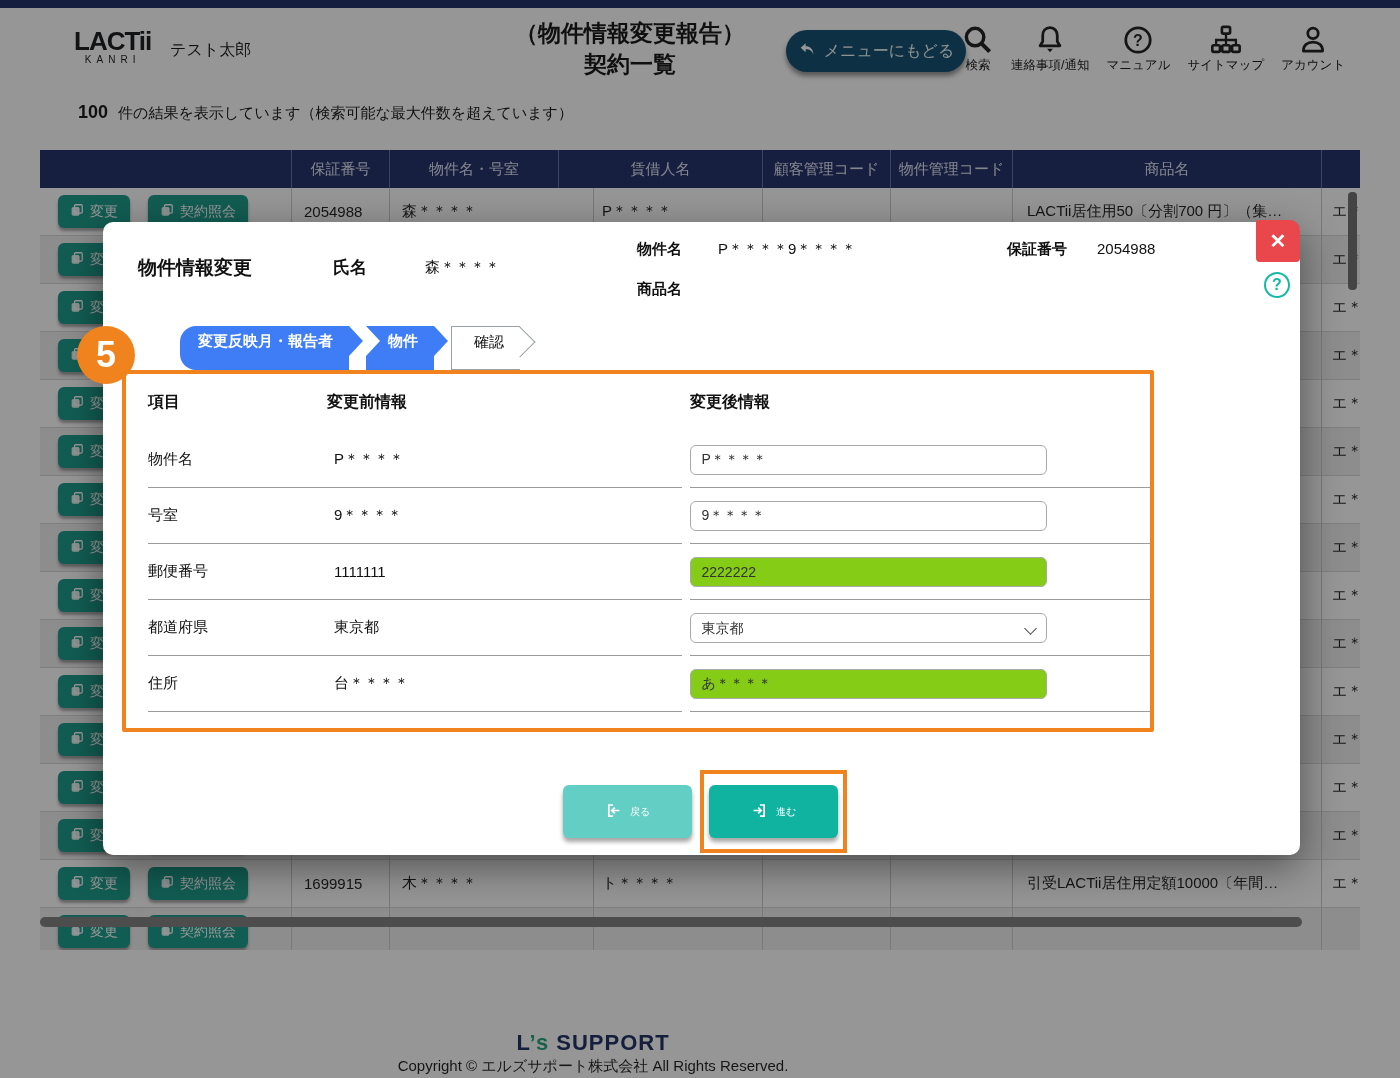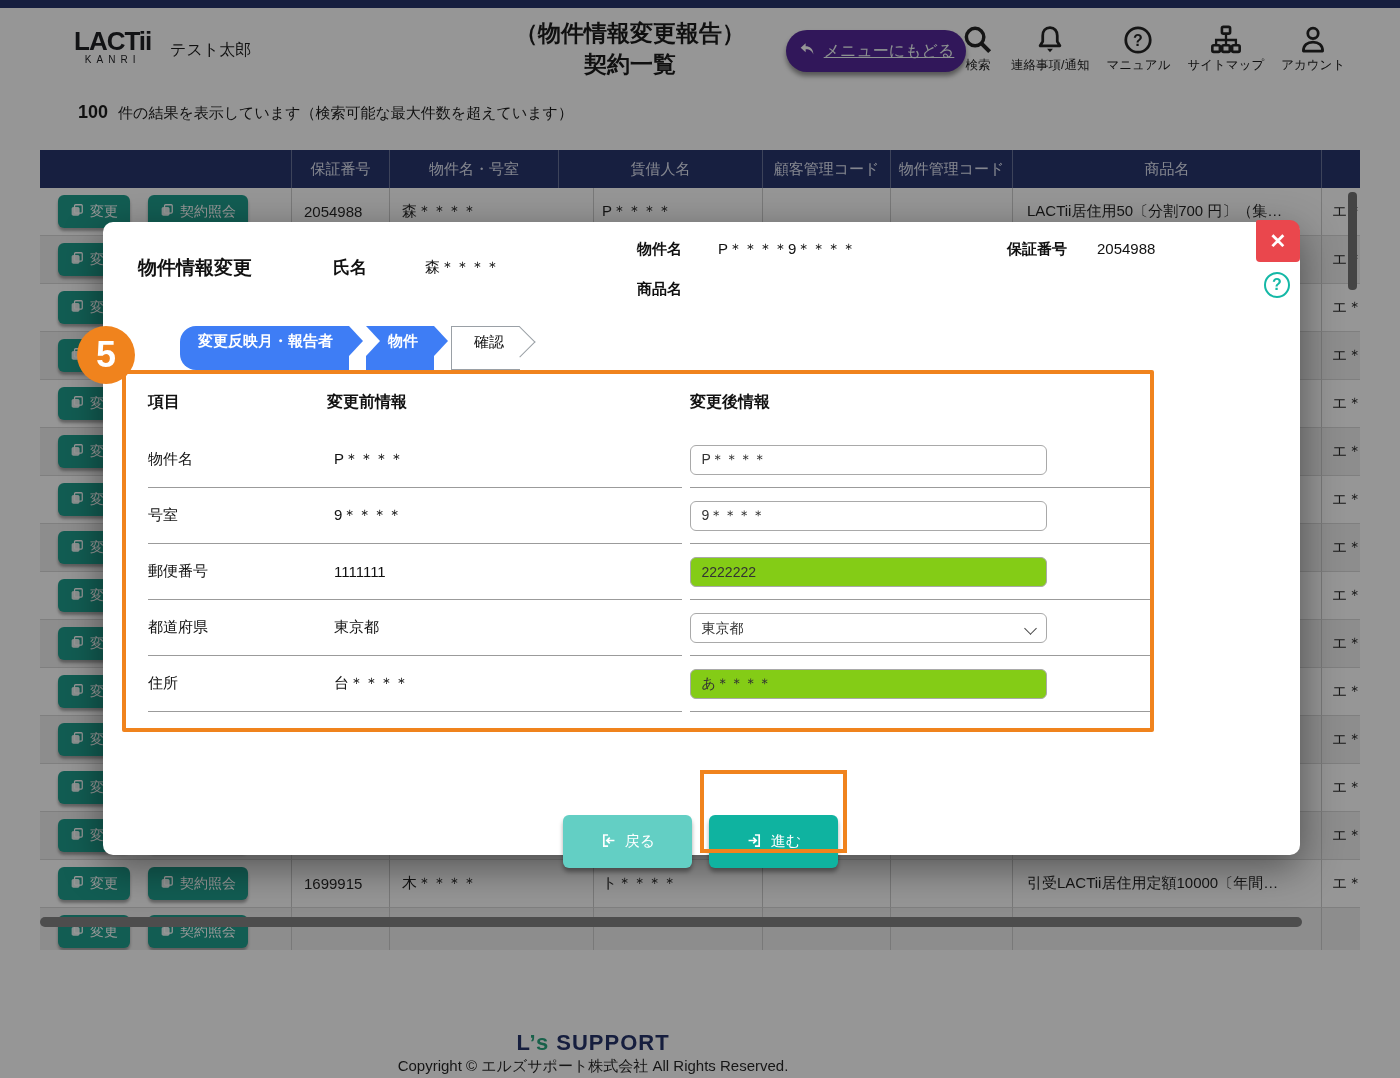--- a/index.html
+++ b/index.html
@@ -8,21 +8,21 @@
   .page { position:relative; width:1400px; height:1078px; background:#fff; overflow:hidden; margin:0 auto; }
 
   
   .topbar { position:absolute; left:0; top:0; width:1400px; height:8px; background:#1c2a64; }
   .hdr { position:absolute; left:0; top:8px; width:1400px; height:82px; background:#fff; }
   .logo { position:absolute; left:74px; top:20px; text-align:center; color:#15161a; }
   .logo .main { font-size:26px; font-weight:bold; letter-spacing:-1px; line-height:26px; }
   .logo .sub { font-size:10px; letter-spacing:5px; line-height:12px; }
   .username { position:absolute; left:170px; top:32px; font-size:16px; color:#111; }
   .ptitle { position:absolute; left:630px; top:10px; transform:translateX(-50%); text-align:center; font-size:23px; font-weight:bold; color:#111; line-height:1.35; white-space:nowrap; }
-  .menu-btn { position:absolute; left:786px; top:22px; width:180px; height:42px; border-radius:21px; background:#4c1d95; color:#eef8f5; font-size:16px; display:flex; align-items:center; justify-content:center; gap:8px; box-shadow:0 4px 5px rgba(0,0,0,.45); cursor:pointer;text-decoration:underline; }
+  .menu-btn { position:absolute; left:786px; top:22px; width:180px; height:42px; border-radius:21px; background:#0c4a6e; color:#eef8f5; font-size:16px; display:flex; align-items:center; justify-content:center; gap:8px; box-shadow:0 4px 5px rgba(0,0,0,.45); cursor:pointer; }
   .nav { position:absolute; left:962px; top:16px; display:flex; align-items:flex-start; gap:17px; }
   .nav-item { display:flex; flex-direction:column; align-items:center; gap:1px; cursor:pointer; }
   .nav-item svg { display:block; }
   .nav-item .lbl { font-size:12.5px; color:#111; white-space:nowrap; }
 
   .results { position:absolute; left:78px; top:102px; display:flex; align-items:baseline; gap:10px; }
   .results .count { font-size:18px; font-weight:bold; color:#111; }
   .results .msg { font-size:15px; color:#111; }
 
   .table-wrap { position:absolute; left:40px; top:150px; width:1320px; height:800px; overflow:hidden; background:#fff; }
@@ -76,21 +76,21 @@
   .seg-r { display:flex; align-items:center; width:478px; border-bottom:1px solid #9b9b9b; margin-left:8px; }
   .f-lbl { width:186px; font-size:15px; color:#111; }
   .f-before { font-size:15px; color:#111; }
   .f-input { width:357px; height:30px; border:1px solid #a9a9a9; border-radius:6px; padding:0 10px; font-size:14px; color:#333; background:#fff; font-family:inherit; }
   .f-input.changed { background:#84cc16; }
   .sel-wrap { position:relative; width:357px; }
   .f-select { width:357px; height:30px; border:1px solid #a9a9a9; border-radius:6px; padding:0 10px; font-size:14px; color:#333; background:#fff; appearance:none; -webkit-appearance:none; font-family:inherit; }
   .sel-wrap::after { content:""; position:absolute; right:12px; top:11px; width:8px; height:8px; border-right:1.5px solid #444; border-bottom:1.5px solid #444; transform:rotate(45deg); pointer-events:none; }
 
   .m-actions { position:absolute; left:0; top:563px; width:100%; height:53px; }
-  .act-btn { position:absolute; width:129px; height:53px; border:none; border-radius:6px; color:#fff; font-size:15px; display:flex; align-items:center; justify-content:center; gap:8px; box-shadow:0 4px 4px rgba(0,0,0,.35); cursor:pointer; font-family:inherit;margin-top:30px; }
+  .act-btn { position:absolute; width:129px; height:53px; border:none; border-radius:6px; color:#fff; font-size:10px; display:flex; align-items:center; justify-content:center; gap:8px; box-shadow:0 4px 4px rgba(0,0,0,.35); cursor:pointer; font-family:inherit; }
   .btn-back { left:460px; background:#63cfc4; }
   .btn-next { left:606px; background:#0fb3a0; }
   .next-frame { position:absolute; left:597px; top:548px; width:147px; height:83px; border:4px solid #f0831d; z-index:65; pointer-events:none; }
 </style>
 </head>
 <body>
 
 <div class="page">
 
   <div class="topbar"></div>

